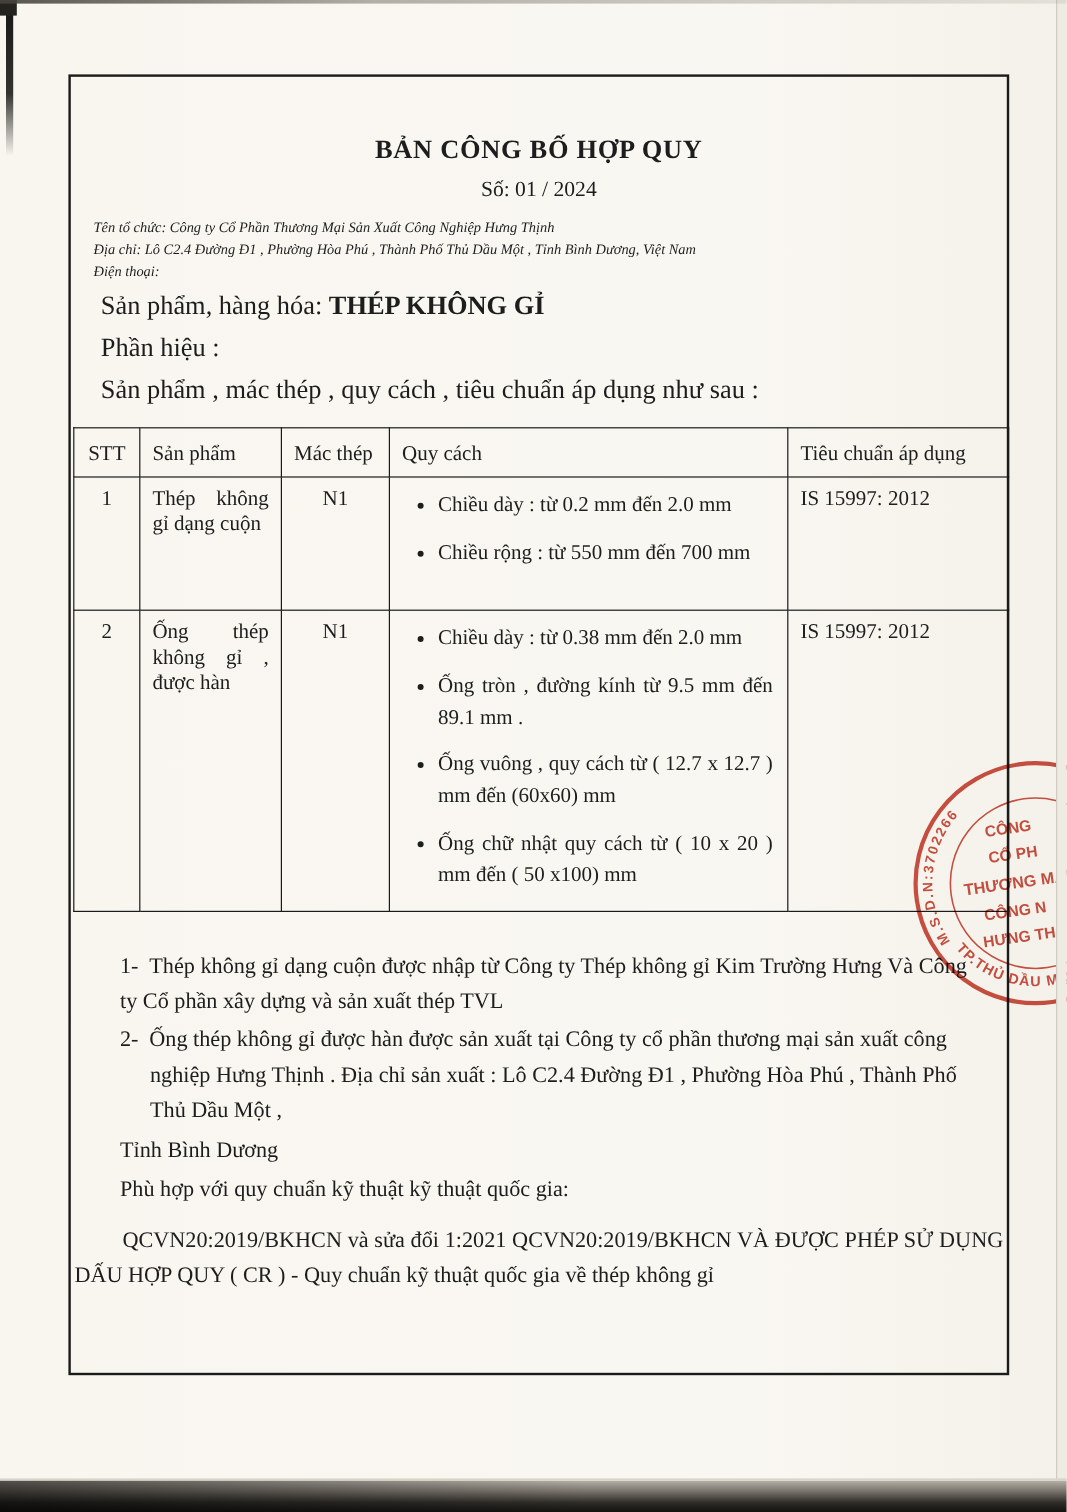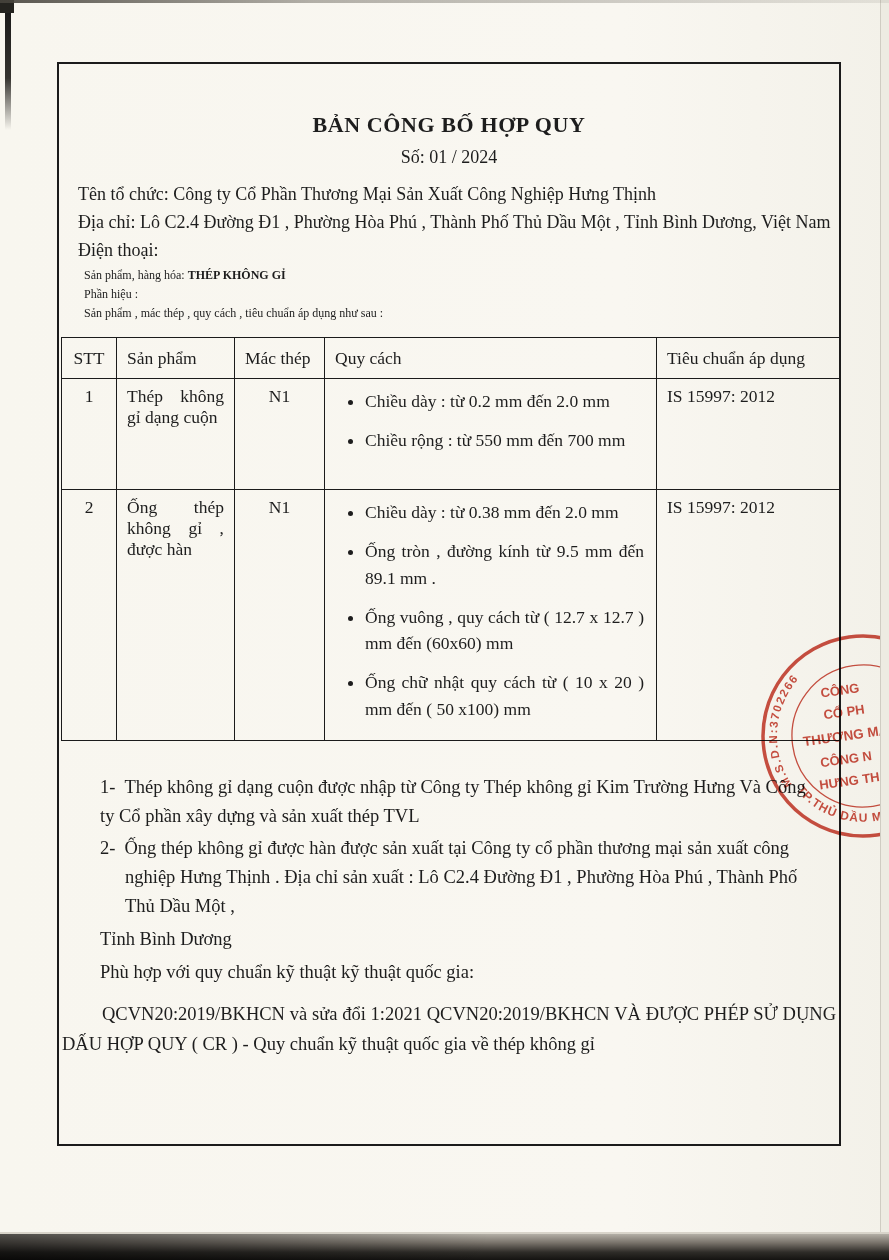--- a/index.html
+++ b/index.html
@@ -13,22 +13,22 @@
     border:2px solid #1b1b1b;box-sizing:border-box;background:transparent;
   }
   
   .doc-header{text-align:center;margin-top:12px;}
   .nat-title{font-size:19px;font-weight:bold;letter-spacing:.4px;}
   .motto{display:inline-block;font-size:17.5px;font-weight:bold;
     border-bottom:2px solid #1b1b1b;padding:1px 14px 3px;margin-top:4px;}
   .doc-title{text-align:center;font-weight:bold;font-size:22px;letter-spacing:.6px;margin-top:48px;}
   .doc-no{text-align:center;font-size:18px;margin-top:9px;}
   
-  .block1{padding:0 4px 0 19px;font-size:18px;line-height:1.56;margin-top:12px;}
-  .block2{padding:0 16px 0 25px;font-size:12px;line-height:1.58;margin-top:2px;}
+  .block1{padding:0 4px 0 19px;font-size:12px;line-height:1.56;margin-top:12px;font-style:italic;}
+  .block2{padding:0 16px 0 25px;font-size:22px;line-height:1.58;margin-top:2px;}
   .bold{font-weight:bold;}
   
   table.spec-table{border-collapse:collapse;table-layout:fixed;width:779px;margin:14px 0 0 2px;font-size:17.5px;}
   .spec-table th,.spec-table td{border:1.5px solid #1b1b1b;padding:7px 10px;vertical-align:top;text-align:left;font-weight:normal;}
   .spec-table th{vertical-align:middle;height:26px;}
   .spec-table .c{text-align:center;}
   .spec-table .just{text-align:justify;}
   .spec-table td.h1{height:96px;}
   .spec-table td.h2{height:236px;}
   .spec-table ul{margin:2px 0 0;padding-left:30px;}

